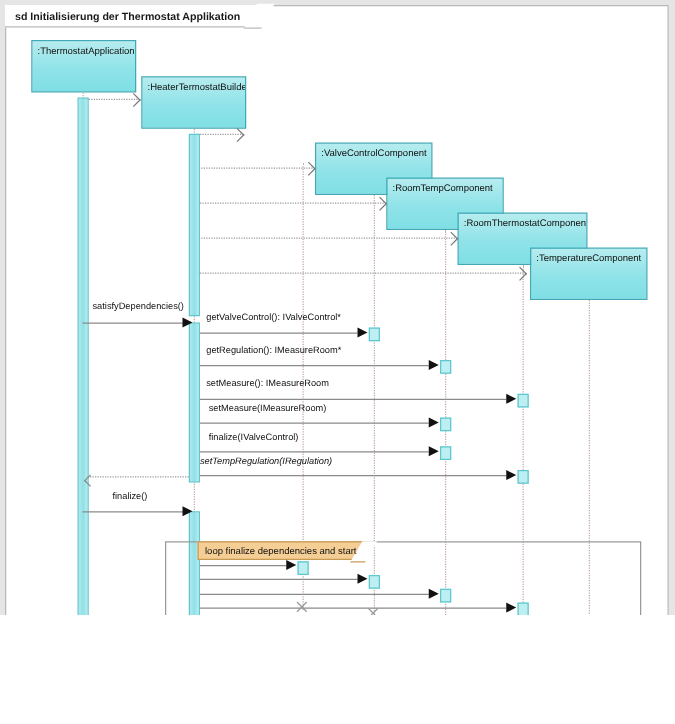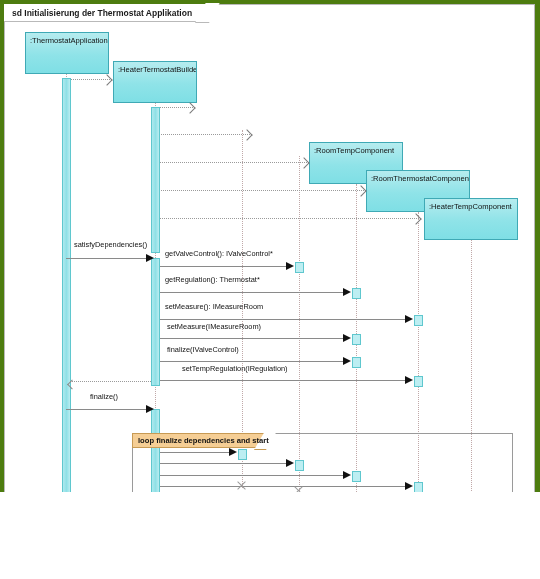--- a/index.html
+++ b/index.html
@@ -1,17 +1,17 @@
 <!DOCTYPE html>
 <html><head>
 <meta charset="utf-8">
 <style>
   html,body{margin:0;padding:0;background:#ffffff;}
   body{font-family:"Liberation Sans",sans-serif;}
-  #canvas{position:relative;width:540px;height:492px;background:#4d7c0f;overflow:hidden;}
+  #canvas{position:relative;width:540px;height:492px;background:#e5e5e5;overflow:hidden;}
 
   
   .sd-frame{position:absolute;left:4px;top:4px;width:531px;height:570px;
             border:1px solid #b9b9b9;background:#ffffff;box-sizing:border-box;}
   .sd-tab{position:absolute;left:4px;top:4px;height:18px;
           border:1px solid #b9b9b9;border-left:none;border-top:none;
           background:#ffffff;box-sizing:border-box;
           padding:0 16px 0 8px;display:flex;align-items:center;
           font-size:8.5px;font-weight:bold;color:#1a1a1a;white-space:nowrap;}
   .sd-tab::after{content:"";position:absolute;right:-1px;top:-1px;
@@ -53,22 +53,22 @@
        transform:rotate(45deg) translate(-1px,1px);}
   .msglbl{position:absolute;font-size:7.4px;color:#111;white-space:nowrap;}
 
   
   .createline{position:absolute;height:0;border-top:1px dotted #9a9a9a;}
 
   
   .frag{position:absolute;box-sizing:border-box;border:1px solid #9a9a9a;background:transparent;}
   .frag-lbl{position:absolute;box-sizing:border-box;height:15px;
         background:#f5ce95;border:1px solid #c79a54;
-        font-size:7.6px;font-weight:bold;color:#111;
-        padding:0 14px 0 5px;display:flex;align-items:center;white-space:nowrap;}
+        font-size:7.6px;font-weight:normal;color:#111;
+        padding:0 14px 0 5px;display:flex;align-items:center;white-space:nowrap;margin-left:26px;}
   .frag-lbl::after{content:"";position:absolute;right:-1px;top:-1px;height:16px;width:12px;
         background:#ffffff;border-bottom:1px solid #c79a54;
         transform:skewX(-30deg);transform-origin:bottom left;}
   .frag-lbl span{position:relative;z-index:2;}
 
   
   .xmark{position:absolute;width:11px;height:11px;}
   .xmark::before,.xmark::after{content:"";position:absolute;left:0;top:5px;
         width:11px;height:0;border-top:1px solid #9a9a9a;}
   .xmark::before{transform:rotate(45deg);}
@@ -81,26 +81,28 @@
 
   <div class="sd-frame"></div>
   <div class="sd-tab">
     <span>sd Initialisierung der Thermostat Applikation</span>
   </div>
 
   <div class="head" style="left:25px;top:32px;width:84px;height:42px;">
     <span>:ThermostatApplication</span></div>
   <div class="head" style="left:113px;top:61px;width:84px;height:42px;">
     <span>:HeaterTermostatBuilder</span></div>
+  <div class="head" style="left:252px;top:114px;width:94px;height:42px;">
+    <span>:ValveControlComponent</span></div>
   <div class="head" style="left:309px;top:142px;width:94px;height:42px;">
     <span>:RoomTempComponent</span></div>
   <div class="head" style="left:366px;top:170px;width:104px;height:42px;">
     <span>:RoomThermostatComponent</span></div>
   <div class="head" style="left:424px;top:198px;width:94px;height:42px;">
-    <span>:HeaterTempComponent</span></div>
+    <span>:TemperatureComponent</span></div>
 
   <div class="lline" style="left:66px;top:74px;height:495px;"></div>
   <div class="lline" style="left:155px;top:103px;height:445px;"></div>
   <div class="lline" style="left:242px;top:130px;height:358px;"></div>
   <div class="lline" style="left:299px;top:156px;height:337px;"></div>
   <div class="lline" style="left:356px;top:184px;height:320px;"></div>
   <div class="lline" style="left:418px;top:212px;height:304px;"></div>
   <div class="lline" style="left:471px;top:240px;height:285px;"></div>
 
   <div class="createline" style="left:66px;top:79px;width:44px;"></div>
@@ -134,37 +136,37 @@
   <div class="act-sm" style="left:467px;top:493px;"></div>
 
   <div class="msglbl" style="left:74px;top:240px;">satisfyDependencies()</div>
   <div class="msgline" style="left:66px;top:258px;width:82px;"></div>
   <div class="arrowh" style="left:146px;top:254px;"></div>
 
   <div class="msglbl" style="left:165px;top:249px;">getValveControl(): IValveControl*</div>
   <div class="msgline" style="left:160px;top:266px;width:126px;"></div>
   <div class="arrowh" style="left:286px;top:262px;"></div>
 
-  <div class="msglbl" style="left:165px;top:275px;">getRegulation(): Thermostat*</div>
+  <div class="msglbl" style="left:165px;top:275px;">getRegulation(): IMeasureRoom*</div>
   <div class="msgline" style="left:160px;top:292px;width:183px;"></div>
   <div class="arrowh" style="left:343px;top:288px;"></div>
 
   <div class="msglbl" style="left:165px;top:302px;">setMeasure(): IMeasureRoom</div>
   <div class="msgline" style="left:160px;top:319px;width:245px;"></div>
   <div class="arrowh" style="left:405px;top:315px;"></div>
 
   <div class="msglbl" style="left:167px;top:322px;text-align:right;">setMeasure(IMeasureRoom)</div>
   <div class="msgline" style="left:160px;top:338px;width:183px;"></div>
   <div class="arrowh" style="left:343px;top:334px;"></div>
 
   <div class="msglbl" style="left:167px;top:345px;">finalize(IValveControl)</div>
   <div class="msgline" style="left:160px;top:361px;width:183px;"></div>
   <div class="arrowh" style="left:343px;top:357px;"></div>
 
-  <div class="msglbl" style="left:182px;top:364px;">setTempRegulation(IRegulation)</div>
+  <div class="msglbl" style="left:160px;top:364px;font-style:italic;">setTempRegulation(IRegulation)</div>
   <div class="msgline" style="left:160px;top:380px;width:245px;"></div>
   <div class="arrowh" style="left:405px;top:376px;"></div>
 
   <div class="msgline dash" style="left:70px;top:381px;width:81px;"></div>
   <div class="arrowh back" style="left:70px;top:381px;"></div>
 
   <div class="msglbl" style="left:90px;top:392px;">finalize()</div>
   <div class="msgline" style="left:66px;top:409px;width:82px;"></div>
   <div class="arrowh" style="left:146px;top:405px;"></div>
 

